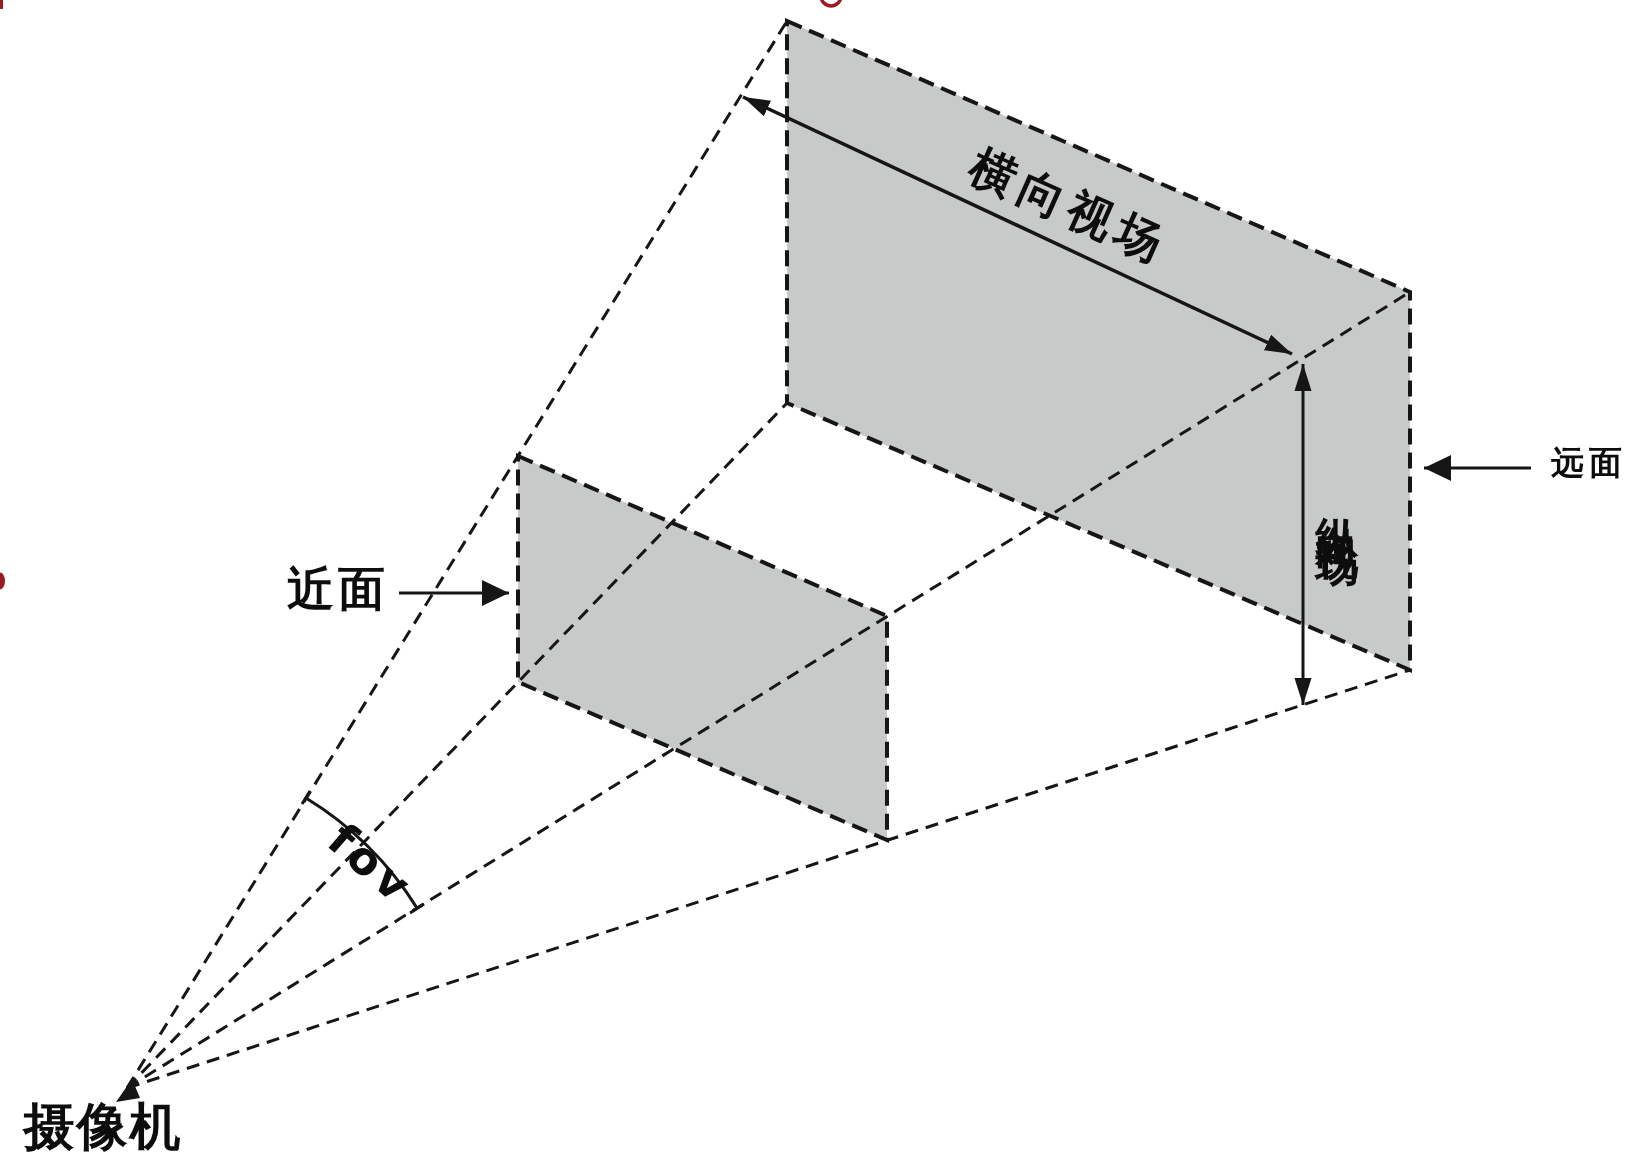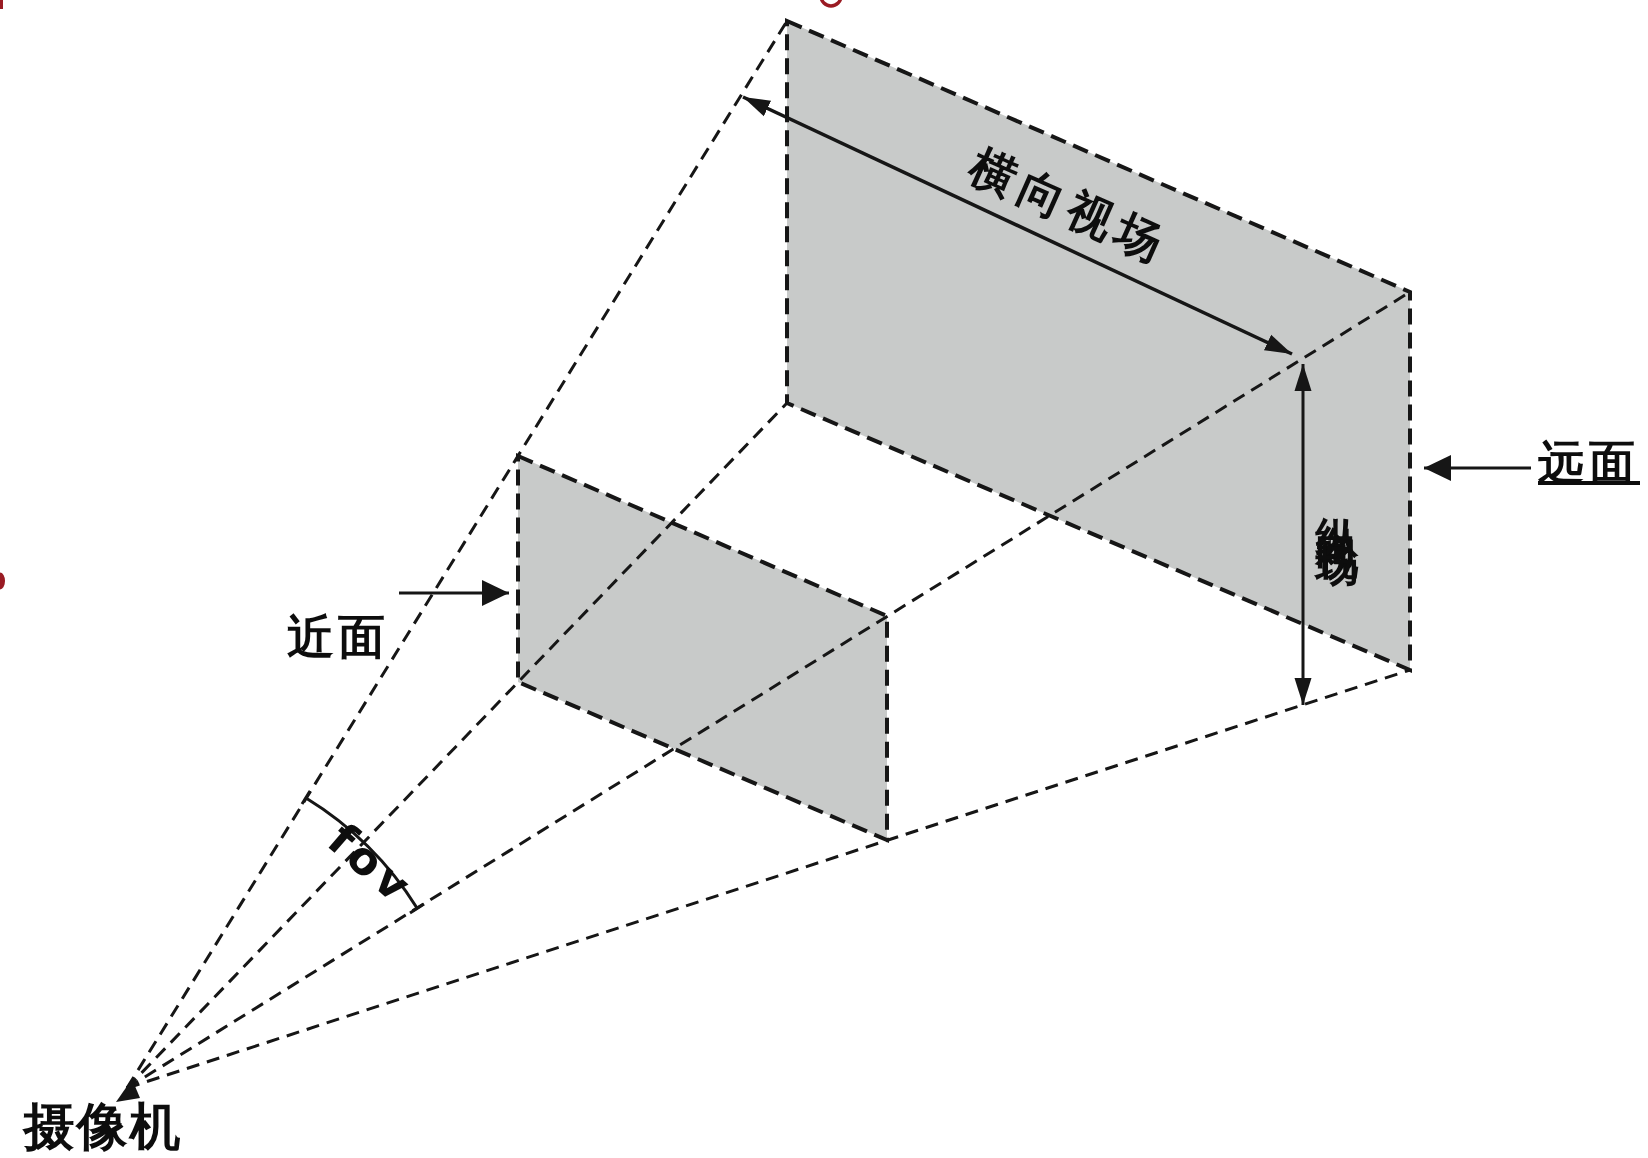--- a/index.html
+++ b/index.html
@@ -24,22 +24,22 @@
   }
   .lbl {
     position: absolute;
     color: #0d0d0d;
     font-weight: bold;
     white-space: nowrap;
     transform: translate(-50%, -50%);
     user-select: none;
   }
   .lbl-camera   { left: 103px;  top: 1127px; font-size: 51px; letter-spacing: 2px; }
-  .lbl-near     { left: 338px;  top: 589px;  font-size: 47px; letter-spacing: 4px; margin-top: 48px; }
-  .lbl-far      { left: 1589px; top: 463px;  font-size: 46px; letter-spacing: 5px; text-decoration: underline; }
+  .lbl-near     { left: 338px;  top: 589px;  font-size: 47px; letter-spacing: 4px; }
+  .lbl-far      { left: 1589px; top: 463px;  font-size: 33px; letter-spacing: 5px; }
   .lbl-hfov     { left: 1069px; top: 207px;  font-size: 46px; letter-spacing: 7px;
                   transform: translate(-50%, -50%) rotate(24deg); }
   .lbl-fov      { left: 371px;  top: 864px;  font-size: 45px; letter-spacing: 5px;
                   transform: translate(-50%, -50%) rotate(41deg); }
   .lbl-vfov     { left: 1338px; top: 501px;  font-size: 43px;
                   writing-mode: vertical-rl; text-orientation: upright;
                   letter-spacing: 9px; }
 </style>
 </head>
 <body>

